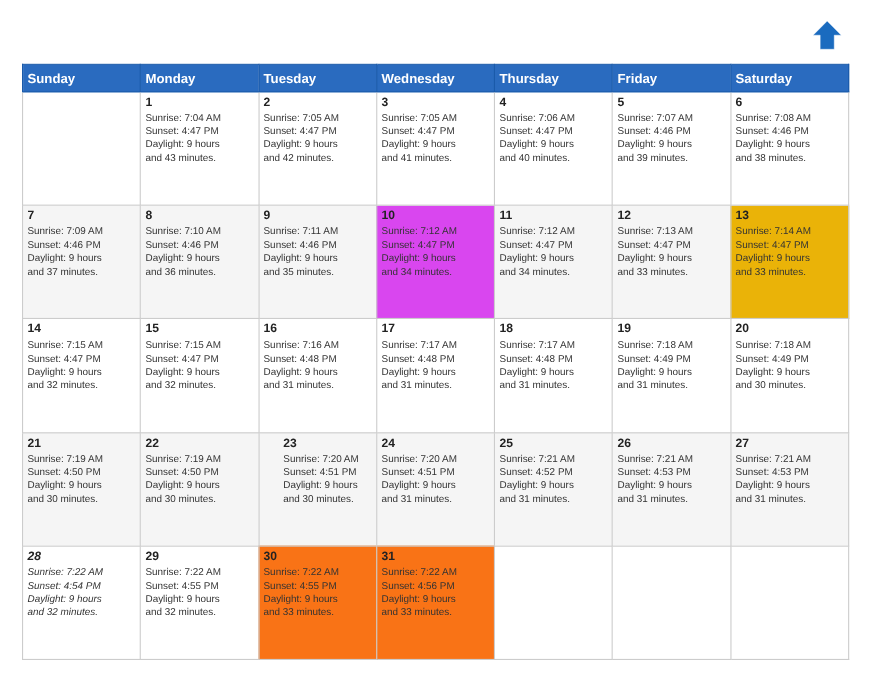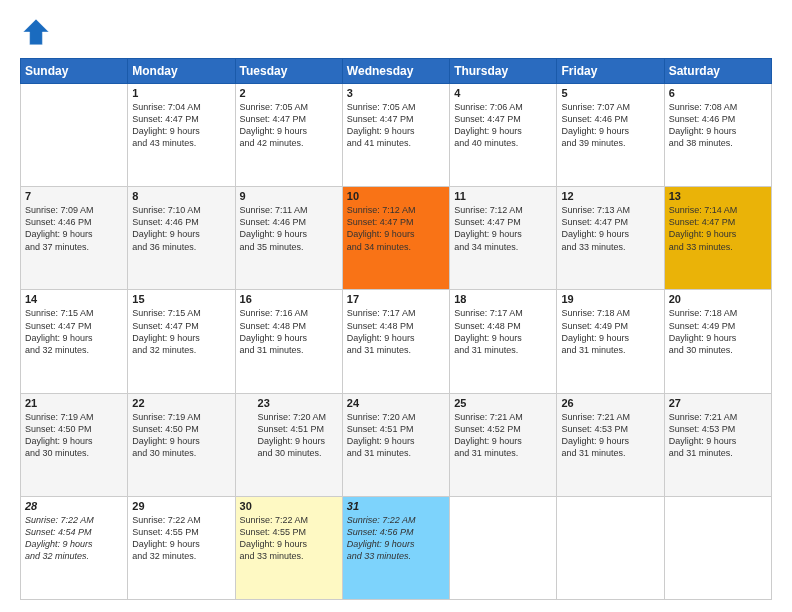--- a/index.html
+++ b/index.html
@@ -9,20 +9,21 @@
       width: 792px;
       height: 612px;
       overflow: hidden;
     }
     .page {
       width: 792px;
       height: 612px;
       padding: 16px 20px 12px 20px;
       display: flex;
       flex-direction: column;
+      align-items: flex-end;
     }
     .header {
       display: flex;
       justify-content: space-between;
       align-items: flex-start;
       margin-bottom: 10px;
     }
     .logo {
       display: flex;
       align-items: center;
@@ -169,21 +170,21 @@
             <div class="day-info">Sunrise: 7:09 AM<br>Sunset: 4:46 PM<br>Daylight: 9 hours<br>and 37 minutes.</div>
           </td>
           <td style="background: rgb(245, 245, 245);">
             <span class="day-number">8</span>
             <div class="day-info">Sunrise: 7:10 AM<br>Sunset: 4:46 PM<br>Daylight: 9 hours<br>and 36 minutes.</div>
           </td>
           <td style="background: rgb(245, 245, 245);">
             <span class="day-number">9</span>
             <div class="day-info">Sunrise: 7:11 AM<br>Sunset: 4:46 PM<br>Daylight: 9 hours<br>and 35 minutes.</div>
           </td>
-          <td style="background: #f97316;">
+          <td style="background: #d946ef;">
             <span class="day-number">10</span>
             <div class="day-info">Sunrise: 7:12 AM<br>Sunset: 4:47 PM<br>Daylight: 9 hours<br>and 34 minutes.</div>
           </td>
           <td style="background: rgb(245, 245, 245);">
             <span class="day-number">11</span>
             <div class="day-info">Sunrise: 7:12 AM<br>Sunset: 4:47 PM<br>Daylight: 9 hours<br>and 34 minutes.</div>
           </td>
           <td style="background: rgb(245, 245, 245);">
             <span class="day-number">12</span>
             <div class="day-info">Sunrise: 7:13 AM<br>Sunset: 4:47 PM<br>Daylight: 9 hours<br>and 33 minutes.</div>
@@ -255,25 +256,25 @@
         </tr>
         <tr>
           <td style="background: rgb(255, 255, 255); font-style: italic;">
             <span class="day-number">28</span>
             <div class="day-info">Sunrise: 7:22 AM<br>Sunset: 4:54 PM<br>Daylight: 9 hours<br>and 32 minutes.</div>
           </td>
           <td style="background: rgb(255, 255, 255);">
             <span class="day-number">29</span>
             <div class="day-info">Sunrise: 7:22 AM<br>Sunset: 4:55 PM<br>Daylight: 9 hours<br>and 32 minutes.</div>
           </td>
-          <td style="background: #fef9c3;">
+          <td style="background: #f97316;">
             <span class="day-number">30</span>
             <div class="day-info">Sunrise: 7:22 AM<br>Sunset: 4:55 PM<br>Daylight: 9 hours<br>and 33 minutes.</div>
           </td>
-          <td style="background: #7dd3fc; font-style: italic;">
+          <td style="background: #f97316;">
             <span class="day-number">31</span>
             <div class="day-info">Sunrise: 7:22 AM<br>Sunset: 4:56 PM<br>Daylight: 9 hours<br>and 33 minutes.</div>
           </td>
           <td class="empty-cell"></td>
           <td class="empty-cell"></td>
           <td class="empty-cell"></td>
         </tr>
       </tbody>
   </table>
 </div>

